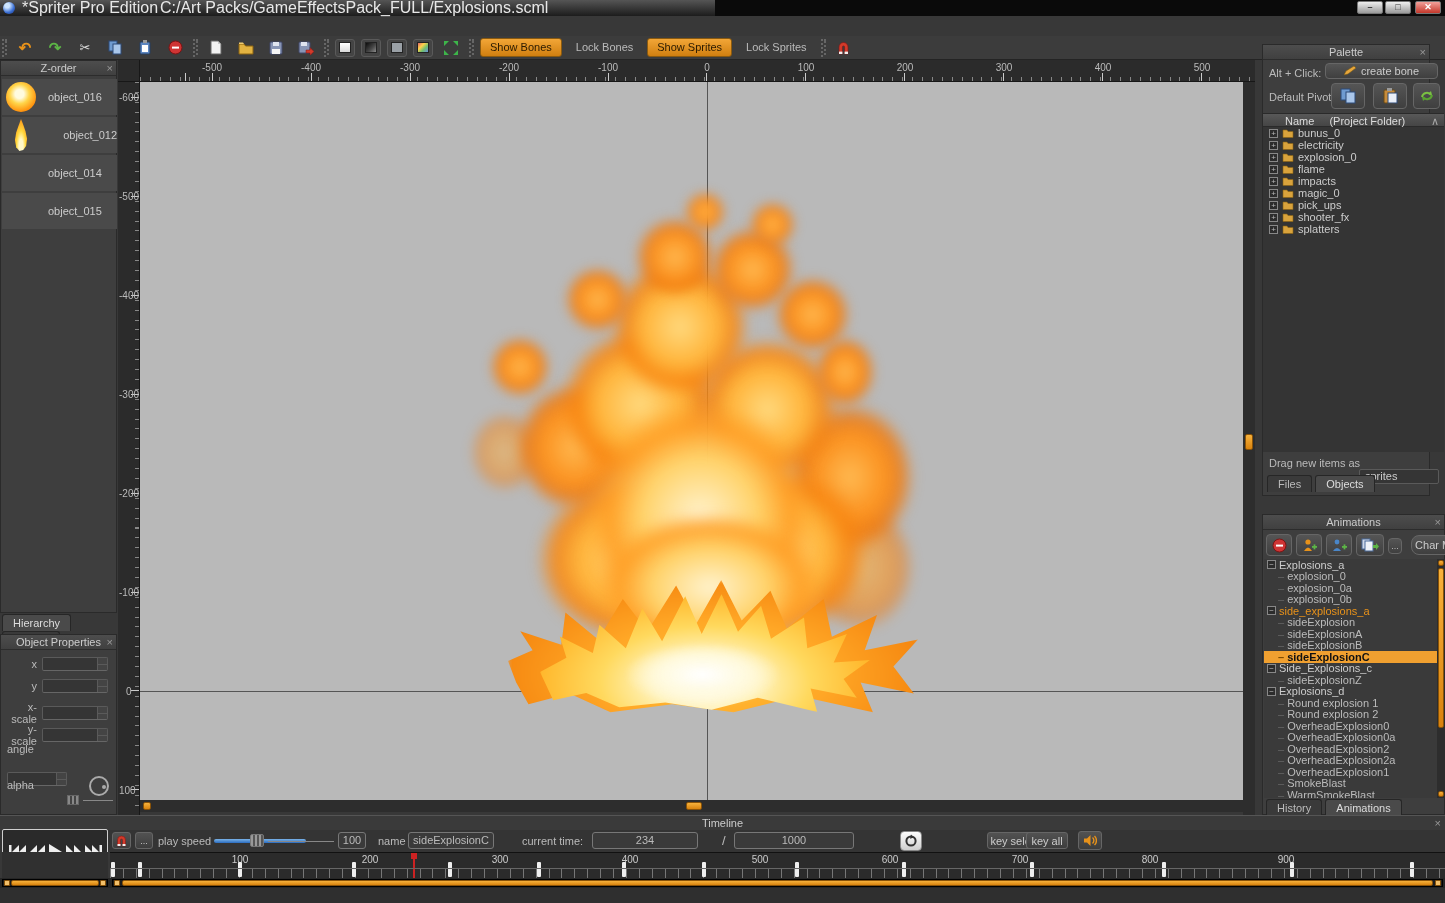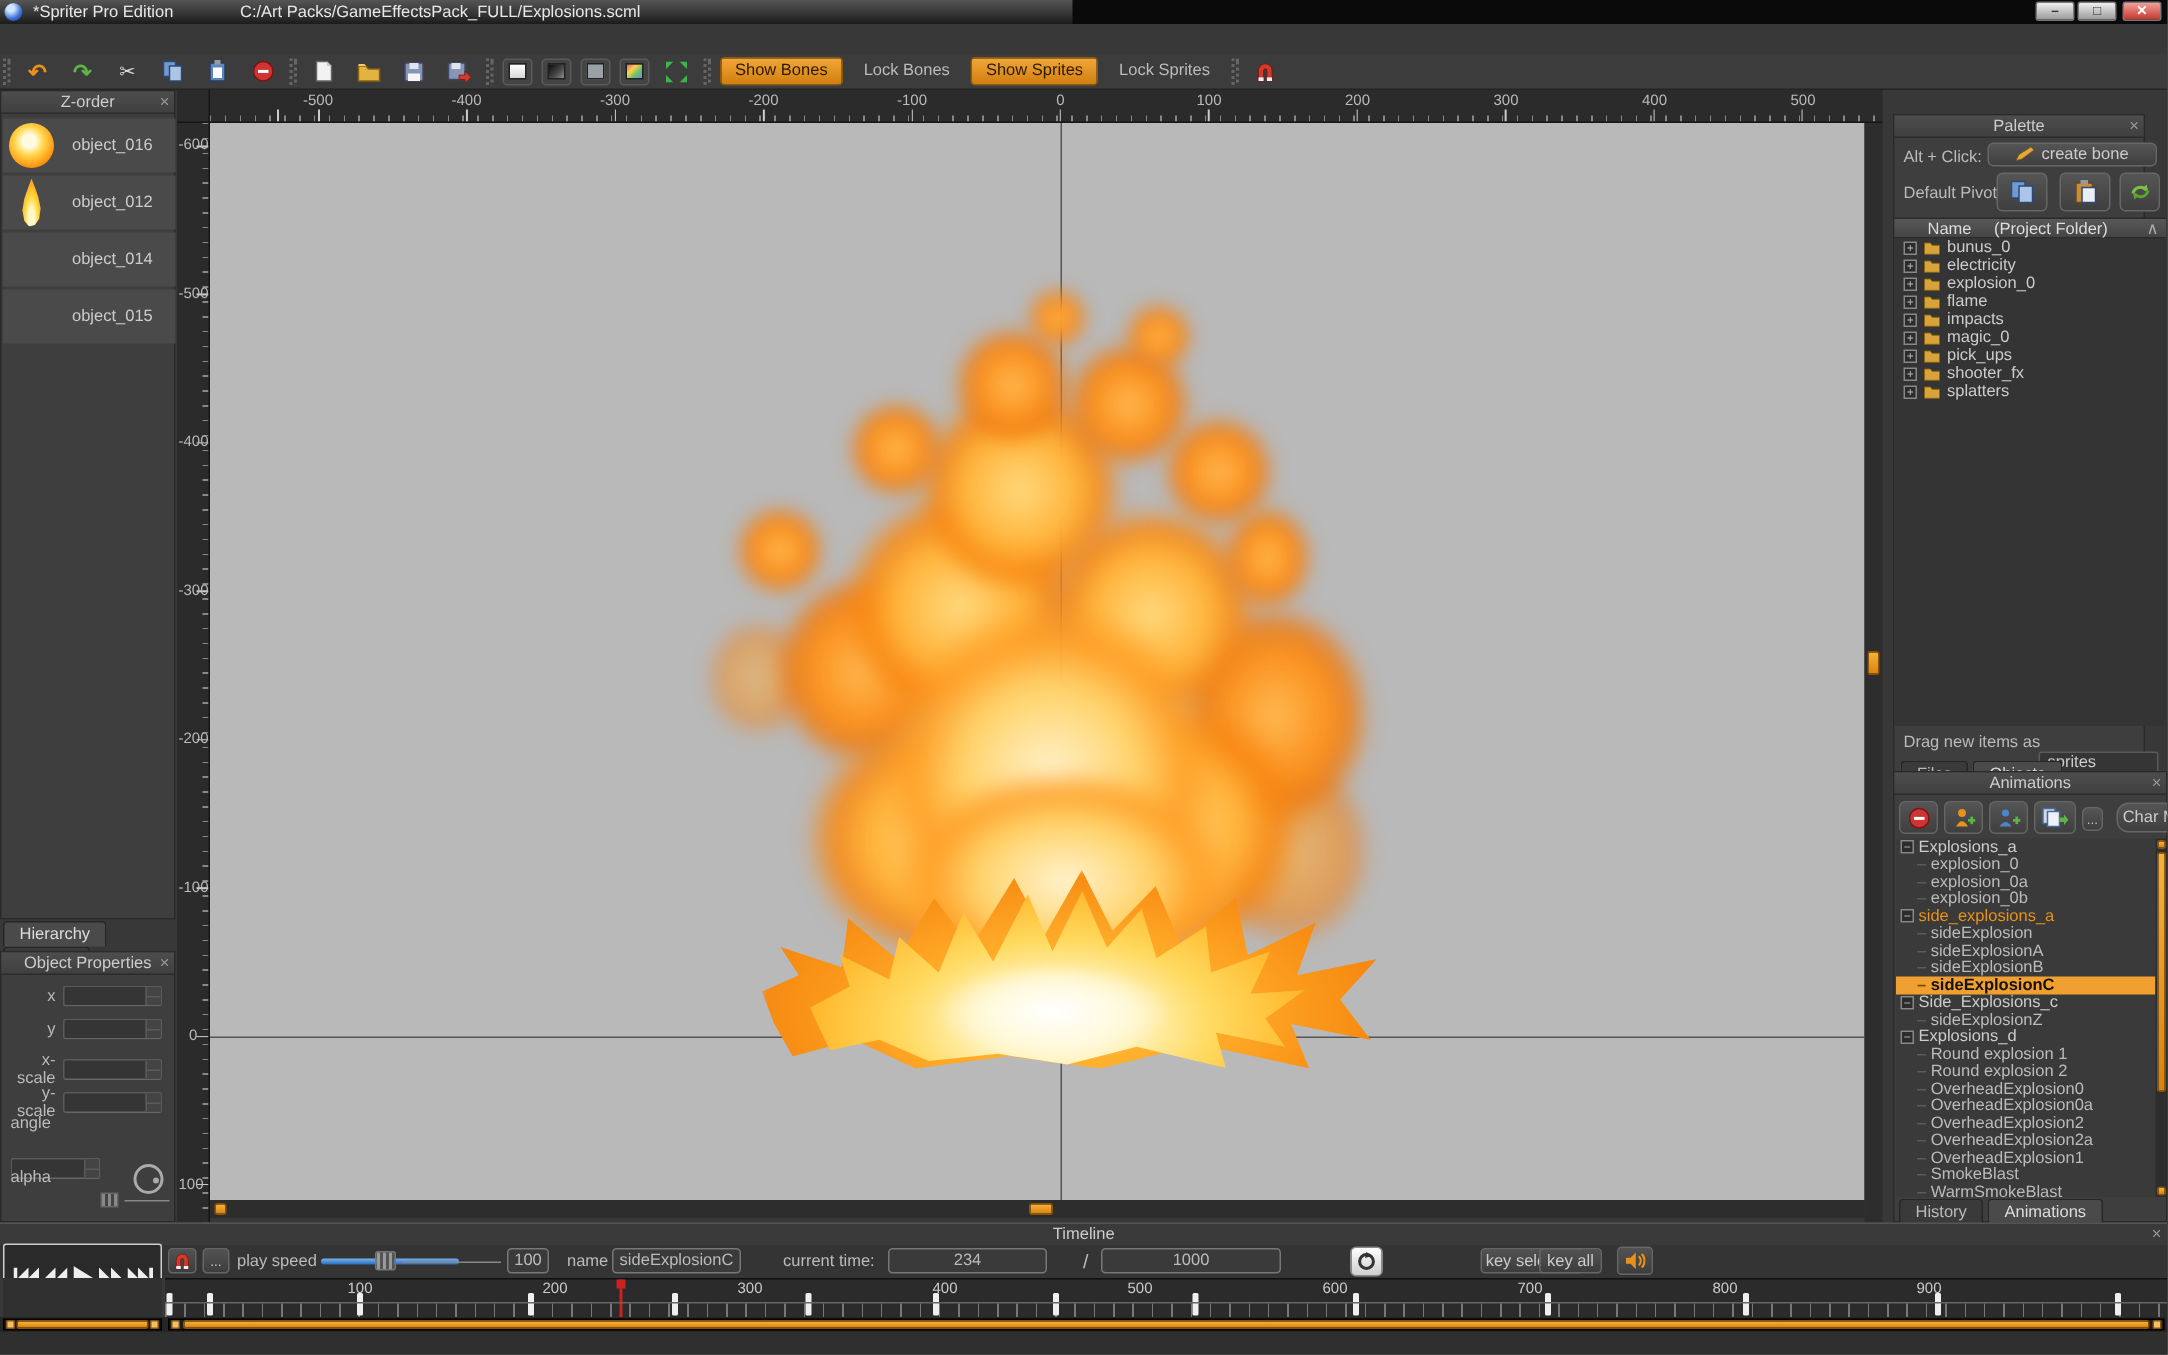--- a/index.html
+++ b/index.html
@@ -2,21 +2,21 @@
 <html><head>
 <meta charset="utf-8">
 <style>
   html,body{margin:0;padding:0;background:#222;}
   *{box-sizing:border-box;font-family:"Liberation Sans",sans-serif;}
   #app{position:relative;width:1445px;height:903px;background:#383838;overflow:hidden;color:#ccc;font-size:11px;outline:1px solid #555;}
   .abs{position:absolute;}
   
   #titlebar{left:0;top:0;width:1445px;height:16px;background:#0a0a0a;}
   #titlegrad{left:0;top:0;width:715px;height:16px;background:linear-gradient(#555,#1c1c1c);}
-  .apptitle{color:#e8e8e8;font-size:11px;line-height:16px;}
+  .apptitle{color:#e8e8e8;font-size:16px;line-height:16px;}
   .winbtn{width:26px;height:13px;top:1px;border-radius:2px;border:1px solid #777;background:linear-gradient(#efefef,#9a9a9a);color:#333;font-size:9px;font-weight:bold;text-align:center;line-height:11px;cursor:pointer;}
   .winbtn.close{background:linear-gradient(#f2a09a,#c4372a);color:#fff;}
   #applogo{left:3px;top:2px;width:12px;height:12px;border-radius:50%;background:radial-gradient(circle at 35% 30%,#cfe6ff 0 20%,#3b6fd4 60%,#16307a 100%);}
   
   #menubar{left:0;top:16px;width:1445px;height:20px;background:#3c3c3c;border-bottom:1px solid #2a2a2a;display:flex;align-items:center;}
   .menuitem{padding:0 12px;line-height:20px;color:#ddd;cursor:pointer;}
   
   #toolbar{left:0;top:36px;width:1445px;height:24px;background:#3c3c3c;border-bottom:1px solid #242424;display:flex;align-items:center;gap:6px;padding:0 2px;}
   .grip{width:5px;height:18px;background:repeating-linear-gradient(#666 0 2px,transparent 2px 4px),repeating-linear-gradient(#666 0 2px,transparent 2px 4px);background-size:2px 100%,2px 100%;background-position:0 0,3px 2px;background-repeat:repeat-y;}
   .tbtn{width:24px;height:20px;display:flex;align-items:center;justify-content:center;border-radius:3px;cursor:pointer;}
@@ -228,21 +228,21 @@
   </div>
 
   <div class="abs panel" style="left:0;top:60px;width:117px;height:553px;">
     <div class="phead"><span>Z-order</span><span class="x">×</span></div>
     <div class="abs zrow" style="top:18px;">
       <div class="thumb">
           <div class="fireball"></div>
         </div>
       <span class="lbl">object_016</span>
     </div>
-    <div class="abs zrow" style="top:56px;">
+    <div class="abs zrow" style="top:56px;justify-content:space-between;">
       <div class="thumb">
           <div class="flame"></div>
         </div>
       <span class="lbl">object_012</span>
     </div>
     <div class="abs zrow" style="top:94px;">
       <div class="thumb">
           <div class="cloudthumb"></div>
         </div>
       <span class="lbl">object_014</span>
@@ -356,21 +356,21 @@
   </div>
 
   <div class="abs scroll-track" style="left:1243px;top:82px;width:12px;height:733px;">
     <div class="othumb abs" style="left:2px;top:352px;width:8px;height:16px;"></div>
   </div>
   <div class="abs scroll-track" style="left:140px;top:800px;width:1103px;height:12px;">
     <div class="othumb abs" style="left:3px;top:2px;width:8px;height:8px;"></div>
     <div class="othumb abs" style="left:546px;top:2px;width:16px;height:8px;"></div>
   </div>
 
-  <div class="abs panel" style="left:1262px;top:76px;width:168px;height:452px;">
+  <div class="abs panel" style="left:1262px;top:44px;width:168px;height:452px;">
     <div class="phead"><span>Palette</span><span class="x">×</span></div>
     <div class="abs" style="left:6px;top:20px;color:#bbb;line-height:16px;">Alt + Click:</div>
     <div class="abs rbtn" style="left:62px;top:18px;width:113px;height:16px;gap:5px;">
       <span>
           <svg width="12" height="10">
             <path d="M0,9 L2,5 L10,0 L12,2 L4,8 z" fill="#e8a73c" stroke="#7a5a14" stroke-width="0.6"></path>
           </svg>
         </span>
       <span>create bone</span>
     </div>

